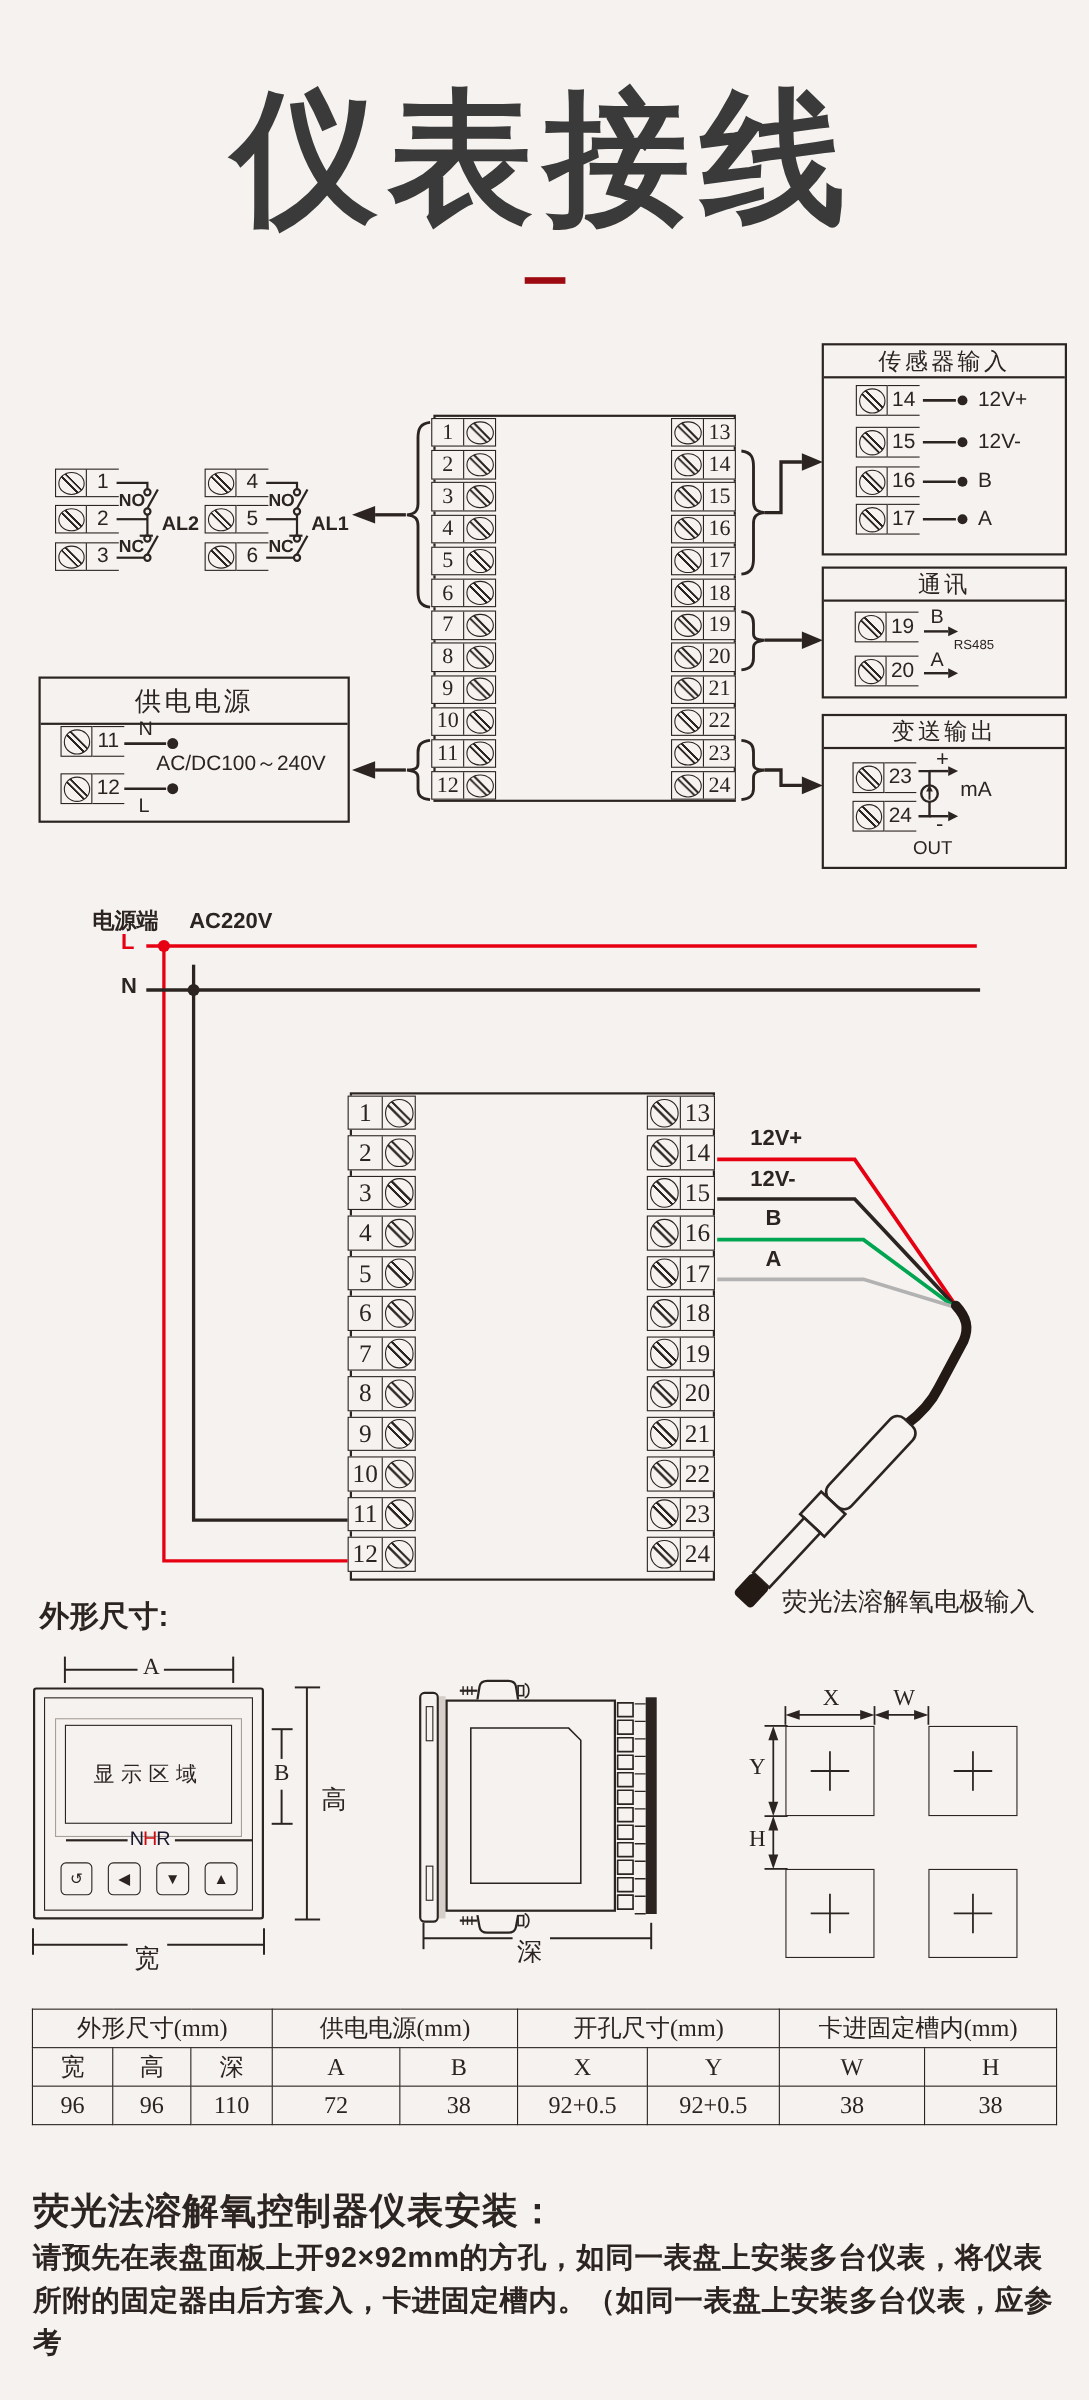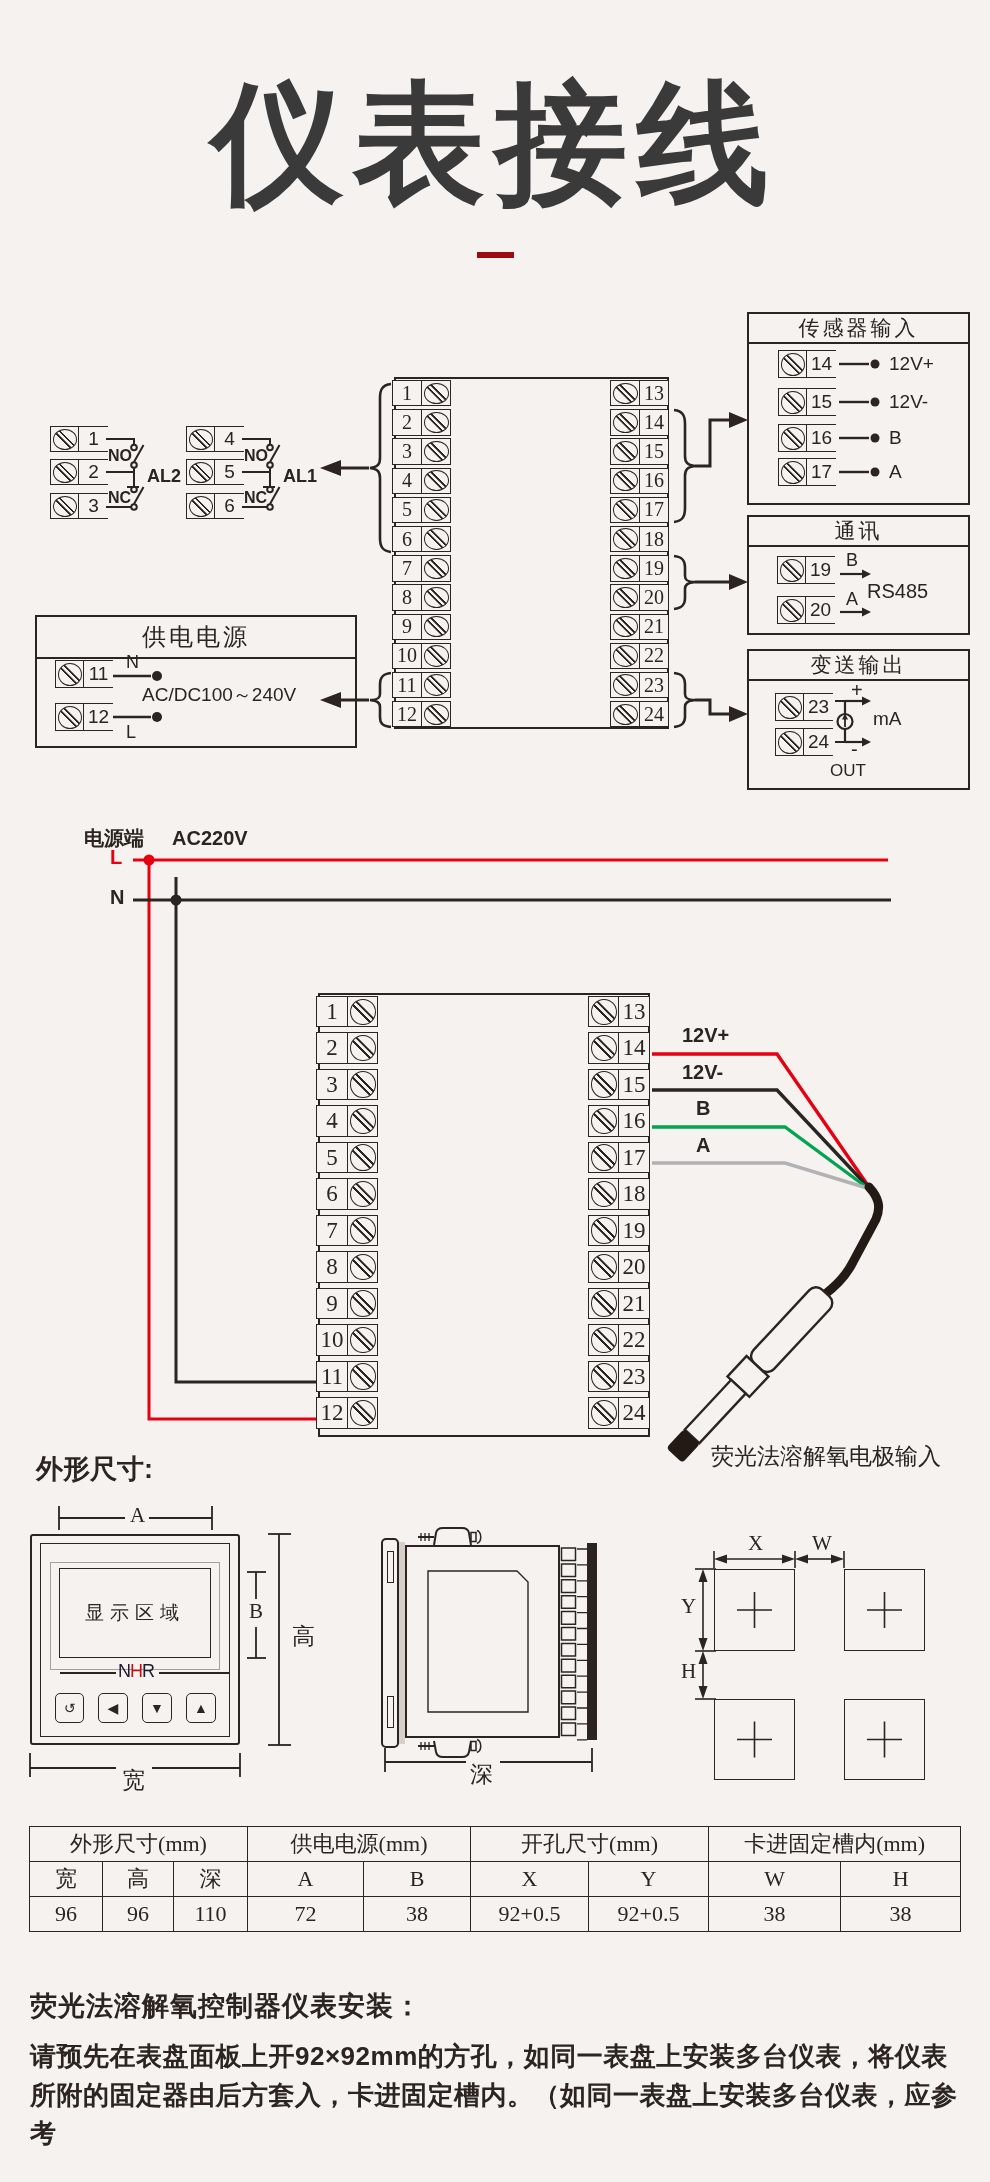--- a/index.html
+++ b/index.html
@@ -33,21 +33,21 @@
   align-items:center;justify-content:center;font-size:14px;background:#f6f2ef}
 .sq{position:absolute;border:1.7px solid #2b2420}
 .lcd{position:absolute;left:59px;top:1568px;width:152px;height:90px;border:1.9px solid #2b2420;
   display:flex;align-items:center;justify-content:center;font-size:19px;letter-spacing:6px}
 .bezel{position:absolute;border:1.4px solid #a89f98}
 table.dim{position:absolute;left:29px;top:1826px;width:931px;border-collapse:collapse;table-layout:fixed;
   font-family:"Liberation Serif","DejaVu Serif",serif}
 table.dim th,table.dim td{border:1.8px solid #2b2420;text-align:center;font-weight:normal;
   font-size:22px;height:35px;padding:0}
 .install{position:absolute;left:30px;top:1988px;width:940px;font-weight:bold}
-.install h2{font-size:27px;margin-bottom:13px;letter-spacing:1px}
+.install h2{font-size:33px;letter-spacing:1px}
 .install p{font-size:26px;line-height:38.5px;letter-spacing:0.5px}
 svg.overlay{position:absolute;left:0;top:0;pointer-events:none}
 </style>
 </head>
 <body>
 
 <div class="page">
 
   <h1 class="title">仪表接线</h1>
   <div class="red-dash"></div>
@@ -70,21 +70,21 @@
     </div>
   <div class="oterm" style="left:186px;top:459px;height:26px">
       <span class="oscrew"></span>
       <span class="onum">5</span>
     </div>
   <div class="oterm" style="left:186px;top:493px;height:26px">
       <span class="oscrew"></span>
       <span class="onum">6</span>
     </div>
 
-  <div class="dbox" style="left:35px;top:615px;width:322px;height:133px">
+  <div class="dbox" style="left:35px;top:615px;width:283px;height:133px">
     <div class="dtitle" style="height:42px;font-size:24px">供电电源</div>
   </div>
   <div class="oterm" style="left:55px;top:660px;height:28px">
       <span class="oscrew"></span>
       <span class="onum">11</span>
     </div>
   <div class="oterm" style="left:55px;top:703px;height:28px">
       <span class="oscrew"></span>
       <span class="onum">12</span>
     </div>
@@ -536,21 +536,21 @@
   <span class="lab" style="left:283px;top:466px;font-size:18px;font-weight:bold">AL1</span>
   <span class="lab" style="left:126px;top:652px;font-size:18px">N</span>
   <span class="lab" style="left:126px;top:722px;font-size:18px">L</span>
   <span class="lab" style="left:142px;top:684px;font-size:19px">AC/DC100～240V</span>
   <span class="lab" style="left:889px;top:353px;font-size:19px">12V+</span>
   <span class="lab" style="left:889px;top:391px;font-size:19px">12V-</span>
   <span class="lab" style="left:889px;top:427px;font-size:19px">B</span>
   <span class="lab" style="left:889px;top:461px;font-size:19px">A</span>
   <span class="lab" style="left:846px;top:550px;font-size:18px">B</span>
   <span class="lab" style="left:846px;top:589px;font-size:18px">A</span>
-  <span class="lab" style="left:867px;top:580px;font-size:20px">RS485</span>
+  <span class="lab" style="left:867px;top:580px;font-size:12px">RS485</span>
   <span class="lab" style="left:851px;top:679px;font-size:20px">+</span>
   <span class="lab" style="left:851px;top:738px;font-size:20px">-</span>
   <span class="lab" style="left:873px;top:708px;font-size:19px">mA</span>
   <span class="lab" style="left:830px;top:761px;font-size:17px">OUT</span>
 
   <span class="lab" style="left:84px;top:827px;font-size:20px;font-weight:bold">电源端</span>
   <span class="lab" style="left:172px;top:827px;font-size:20px;font-weight:bold">AC220V</span>
   <span class="lab" style="left:110px;top:846px;font-size:20px;font-weight:bold;color:#e60012">L</span>
   <span class="lab" style="left:110px;top:886px;font-size:20px;font-weight:bold">N</span>
   <span class="lab" style="left:682px;top:1024px;font-size:20px;font-weight:bold">12V+</span>

